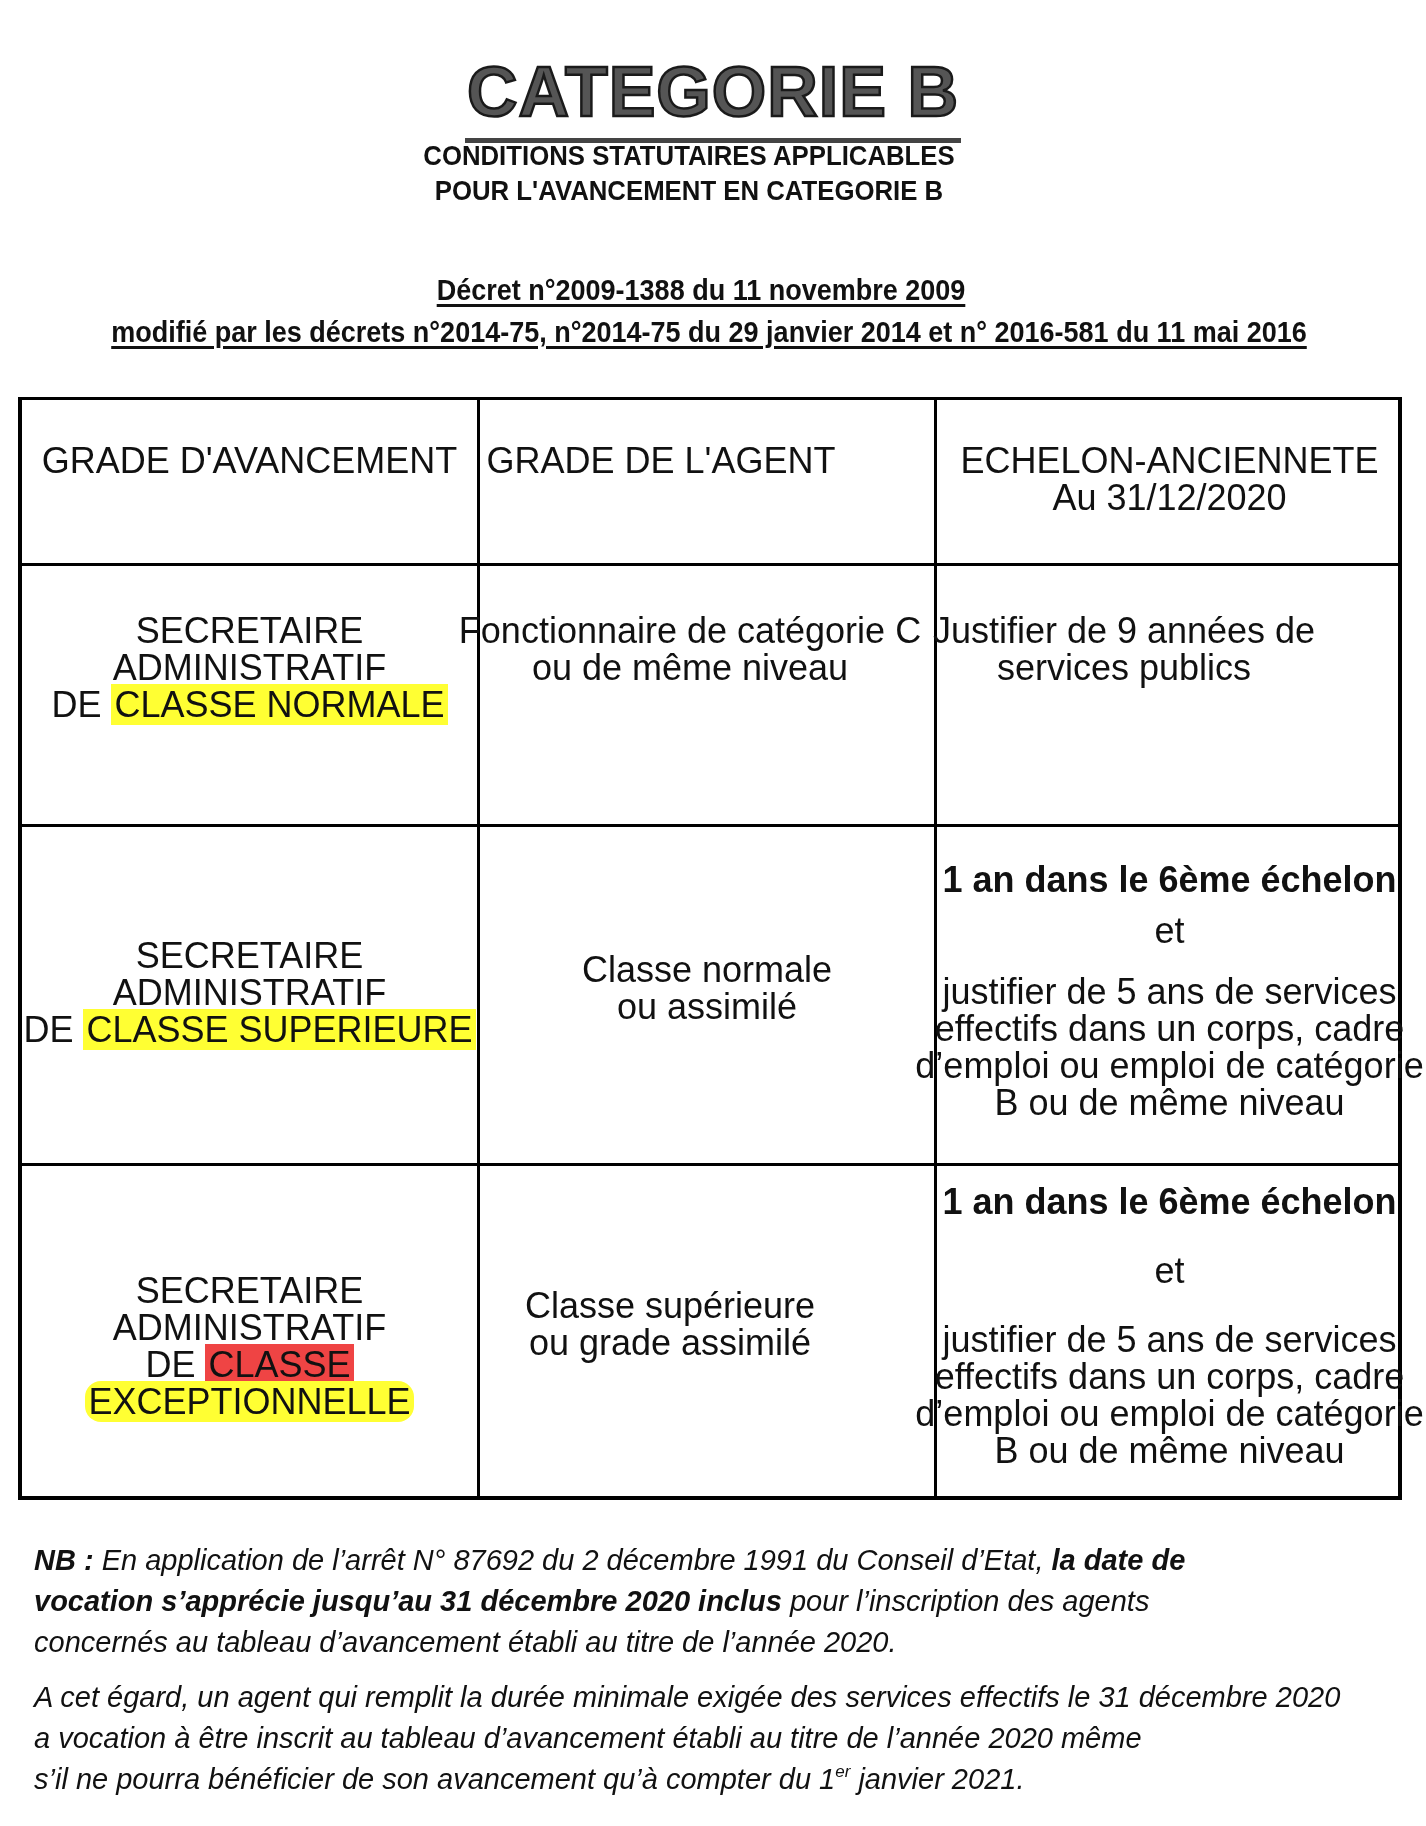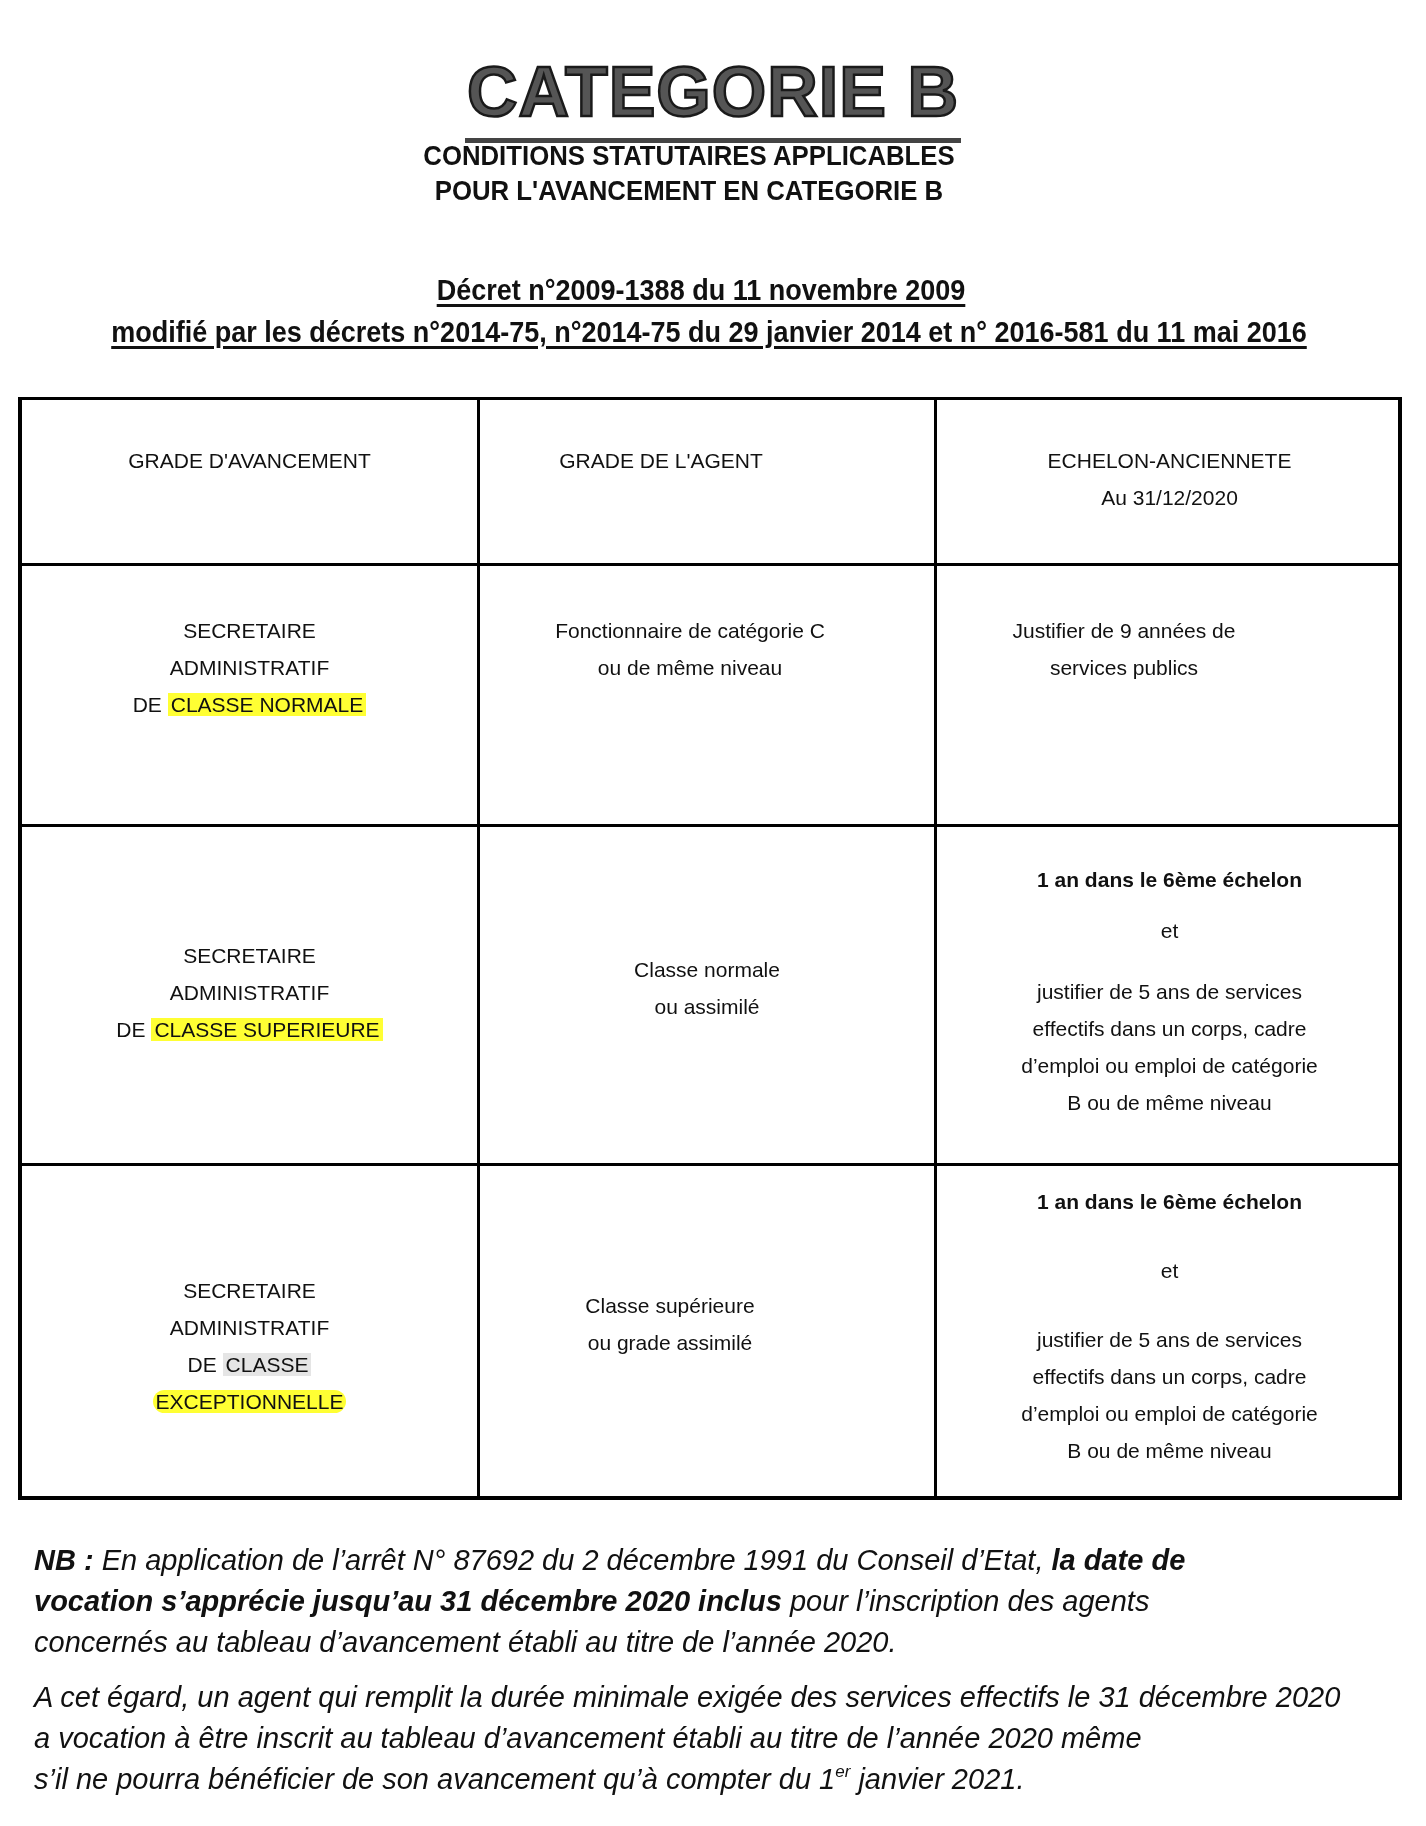--- a/index.html
+++ b/index.html
@@ -35,21 +35,21 @@
 
     #table {
       left: 18px; top: 397px; width: 1384px; height: 1103px;
       border: 4px solid #000; border-top-width: 3px; box-sizing: border-box;
     }
     .vline { position: absolute; top: 0; bottom: 0; width: 3px; background: #000; }
     .hline { position: absolute; left: 0; right: 0; height: 3px; background: #000; }
     .cell {
       position: absolute; display: flex; flex-direction: column;
       align-items: center; text-align: center;
-      font-size: 21px; line-height: 37px;
+      font-size: 36px; line-height: 37px;
       transform-origin: center top;
     }
     .cell .ln { white-space: nowrap; }
     .hl { background: #ffff33; padding: 0 3px; }
     .bold { font-weight: bold; }
 
     #nb {
       left: 34px; top: 1540px; width: 1380px;
       font-size: 29px; line-height: 41px; font-style: italic;
     }
@@ -120,21 +120,21 @@
     <div style="height:24px;"></div>
     <div class="ln">justifier de 5 ans de services</div>
     <div class="ln">effectifs dans un corps, cadre</div>
     <div class="ln">d’emploi ou emploi de catégorie</div>
     <div class="ln">B ou de même niveau</div>
   </div>
 
   <div class="cell" style="left:0; width:455px; top:872px;">
     <div class="ln">SECRETAIRE</div>
     <div class="ln">ADMINISTRATIF</div>
-    <div class="ln"><span>DE </span><span class="hl" style="background: #e5e5e5;">CLASSE</span></div>
+    <div class="ln"><span>DE </span><span class="hl" style="background: #ef4444;">CLASSE</span></div>
     <div class="ln"><span class="hl" style="background: rgb(255, 255, 51); border-radius: 16px;">EXCEPTIONNELLE</span></div>
   </div>
   <div class="cell" style="left:458px; width:380px; top:887px;">
     <div class="ln">Classe supérieure</div>
     <div class="ln">ou grade assimilé</div>
   </div>
   <div class="cell" style="left:915px; width:465px; top:783px;">
     <div class="ln bold">1 an dans le 6ème échelon</div>
     <div class="ln" style="margin-top:32px;">et</div>
     <div style="height:32px;"></div>

